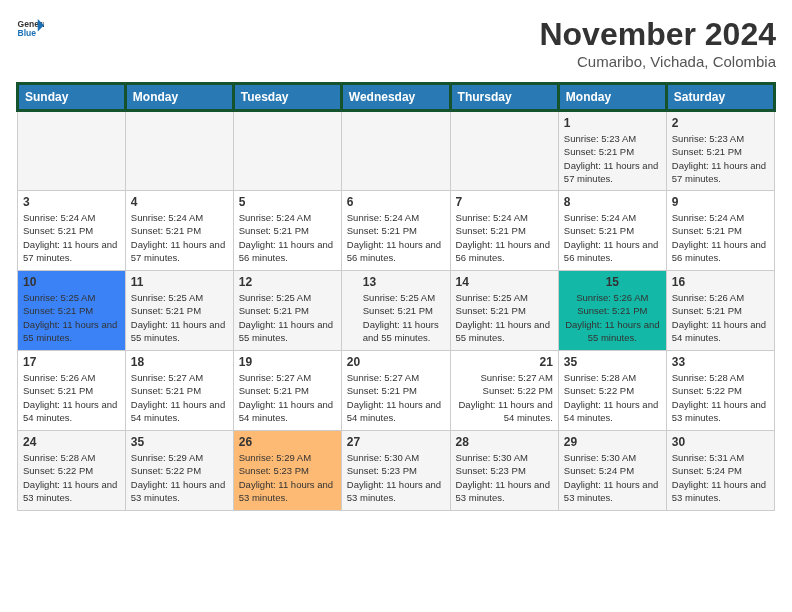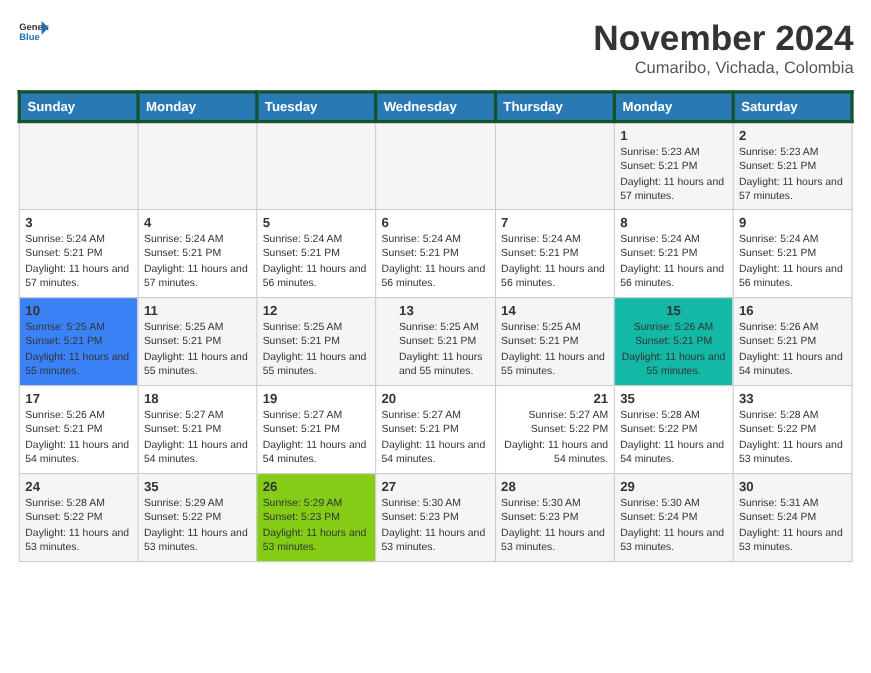--- a/index.html
+++ b/index.html
@@ -219,21 +219,21 @@
       </tr>
       <tr>
         <td style="background: rgb(245, 245, 245); margin-left: 47px;">
           <span class="day-number">24</span>
           <div class="day-info">Sunrise: 5:28 AM<br>Sunset: 5:22 PM<br>Daylight: 11 hours and 53 minutes.</div>
         </td>
         <td style="background: rgb(245, 245, 245);">
           <span class="day-number">35</span>
           <div class="day-info">Sunrise: 5:29 AM<br>Sunset: 5:22 PM<br>Daylight: 11 hours and 53 minutes.</div>
         </td>
-        <td style="background: #84cc16;">
+        <td style="background: #fdba74;">
           <span class="day-number">26</span>
           <div class="day-info">Sunrise: 5:29 AM<br>Sunset: 5:23 PM<br>Daylight: 11 hours and 53 minutes.</div>
         </td>
         <td style="background: rgb(245, 245, 245); margin-top: 32px;">
           <span class="day-number">27</span>
           <div class="day-info">Sunrise: 5:30 AM<br>Sunset: 5:23 PM<br>Daylight: 11 hours and 53 minutes.</div>
         </td>
         <td style="background: rgb(245, 245, 245);">
           <span class="day-number">28</span>
           <div class="day-info">Sunrise: 5:30 AM<br>Sunset: 5:23 PM<br>Daylight: 11 hours and 53 minutes.</div>

